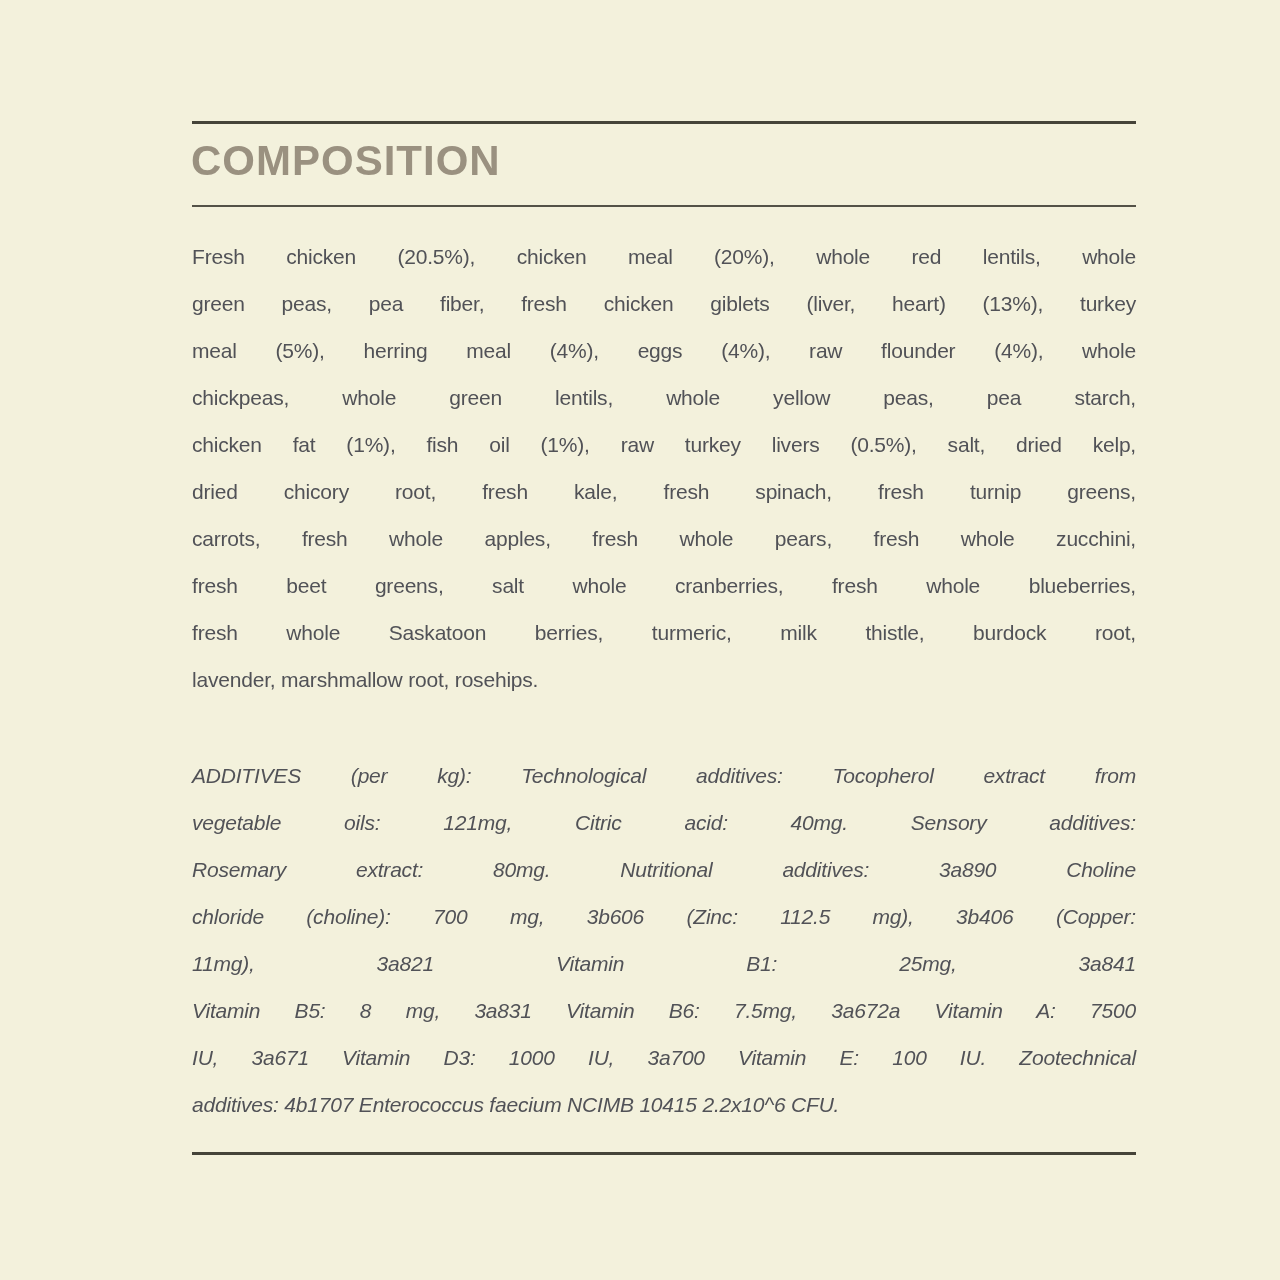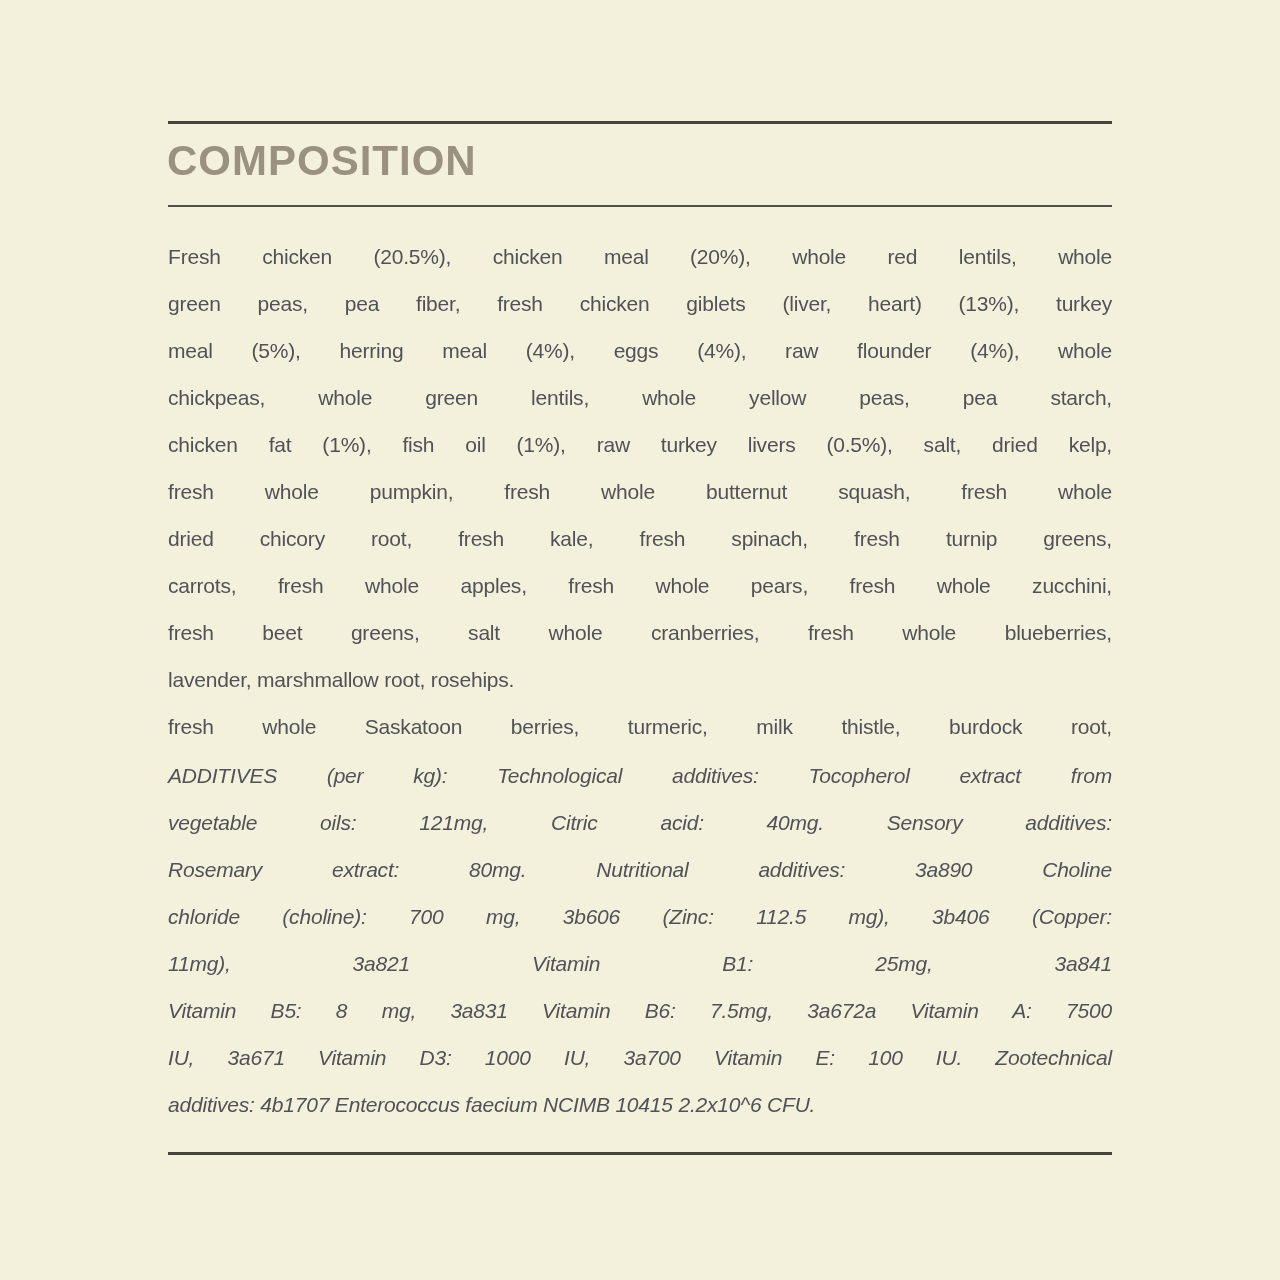--- a/index.html
+++ b/index.html
@@ -12,20 +12,21 @@
   body{
     width:1280px;height:1280px;
     background:var(--bg);
     font-family:"Liberation Sans", sans-serif;
     overflow:hidden;
   }
   .page{
     position:relative;
     width:1016px;height:1280px;
     background:var(--bg);
+    margin-left:24px;
   }
   .rule{
     position:absolute;
     left:168px;
     width:944px;
     background:var(--rule);
   }
   .rule-top{top:121px;height:3px;}
   .rule-mid{top:205px;height:2px;opacity:.92;}
   .rule-bottom{top:1152px;height:3px;}
@@ -65,26 +66,25 @@
 <div class="page">
   <div class="rule rule-top"></div>
   <h1 class="heading">COMPOSITION</h1>
   <div class="rule rule-mid"></div>
   <div class="para para-composition">
       <div class="jl">Fresh chicken (20.5%), chicken meal (20%), whole red lentils, whole</div>
       <div class="jl">green peas, pea fiber, fresh chicken giblets (liver, heart) (13%), turkey</div>
       <div class="jl">meal (5%), herring meal (4%), eggs (4%), raw flounder (4%), whole</div>
       <div class="jl">chickpeas, whole green lentils, whole yellow peas, pea starch,</div>
       <div class="jl">chicken fat (1%), fish oil (1%), raw turkey livers (0.5%), salt, dried kelp,</div>
-      <div class="jl">fresh whole pumpkin, fresh whole butternut squash, fresh whole</div>
       <div class="jl">dried chicory root, fresh kale, fresh spinach, fresh turnip greens,</div>
       <div class="jl">carrots, fresh whole apples, fresh whole pears, fresh whole zucchini,</div>
       <div class="jl">fresh beet greens, salt whole cranberries, fresh whole blueberries,</div>
+      <div class="jl">fresh whole Saskatoon berries, turmeric, milk thistle, burdock root,</div>
       <div class="jl last">lavender, marshmallow root, rosehips.</div>
-      <div class="jl">fresh whole Saskatoon berries, turmeric, milk thistle, burdock root,</div>
     </div>
   <div class="para para-additives">
       <div class="jl">ADDITIVES (per kg): Technological additives: Tocopherol extract from</div>
       <div class="jl">vegetable oils: 121mg, Citric acid: 40mg. Sensory additives:</div>
       <div class="jl">Rosemary extract: 80mg. Nutritional additives: 3a890 Choline</div>
       <div class="jl">chloride (choline): 700 mg, 3b606 (Zinc: 112.5 mg), 3b406 (Copper:</div>
       <div class="jl">11mg), 3a821 Vitamin B1: 25mg, 3a841</div>
       <div class="jl">Vitamin B5: 8 mg, 3a831 Vitamin B6: 7.5mg, 3a672a Vitamin A: 7500</div>
       <div class="jl">IU, 3a671 Vitamin D3: 1000 IU, 3a700 Vitamin E: 100 IU. Zootechnical</div>
       <div class="jl last">additives: 4b1707 Enterococcus faecium NCIMB 10415 2.2x10^6 CFU.</div>

